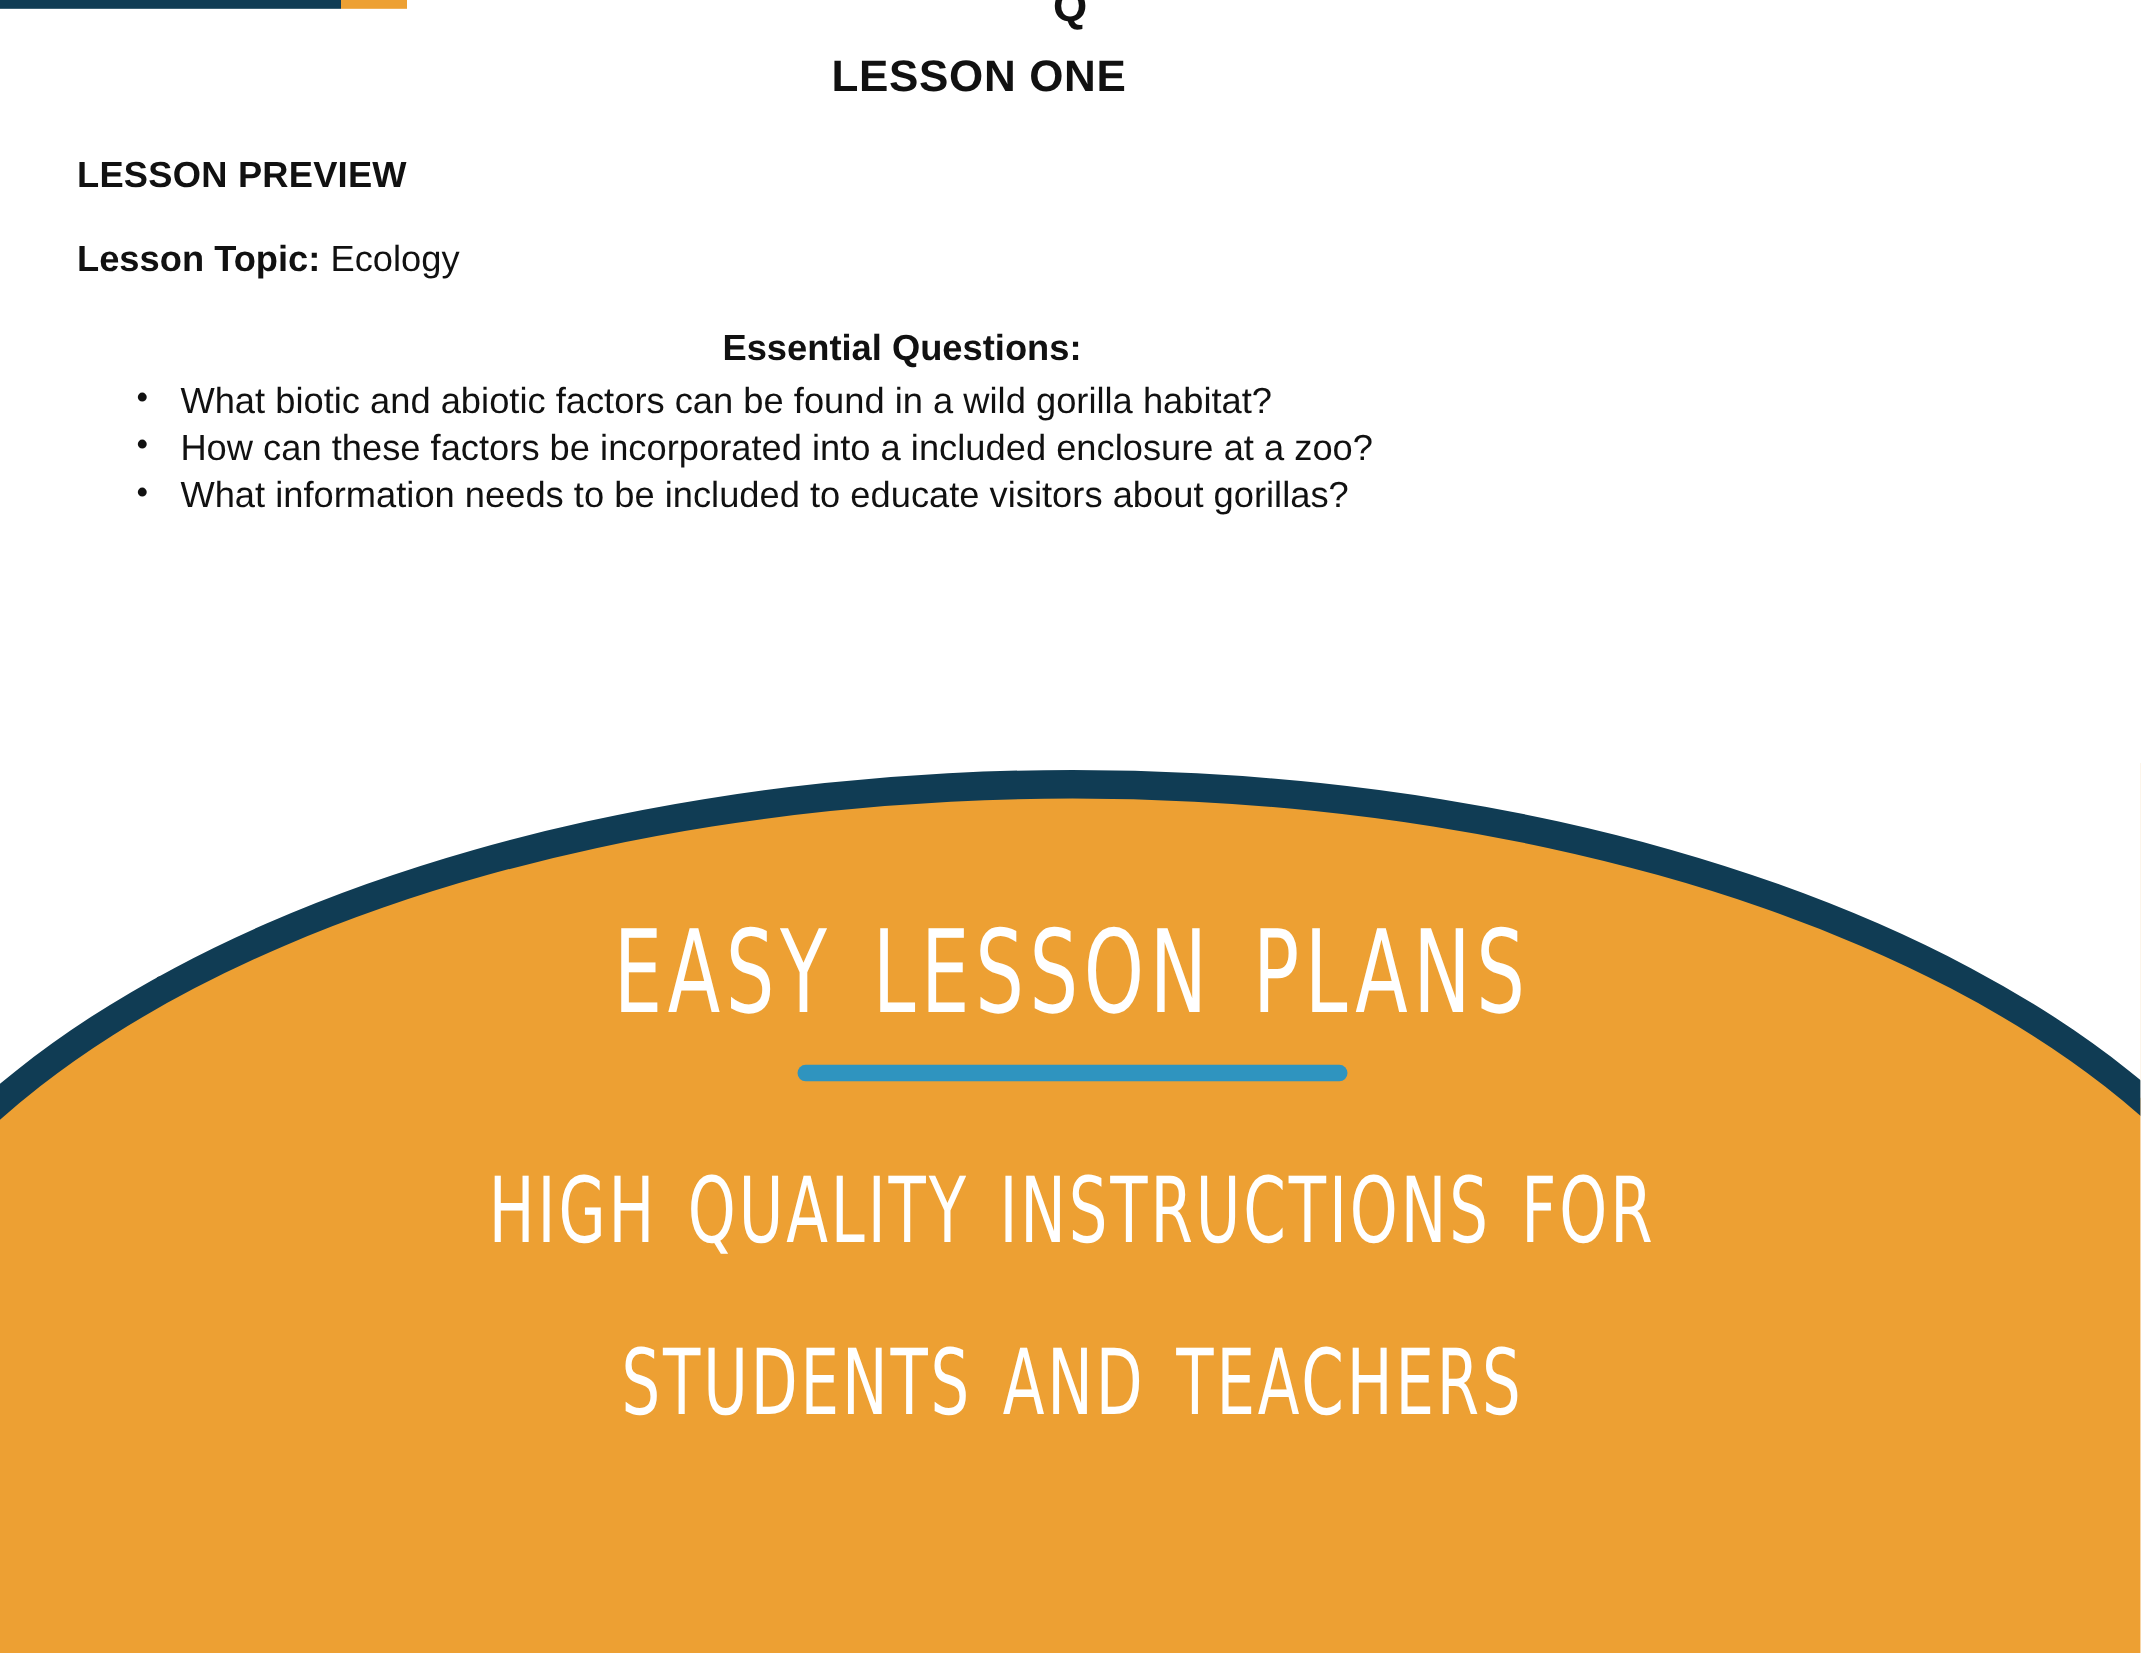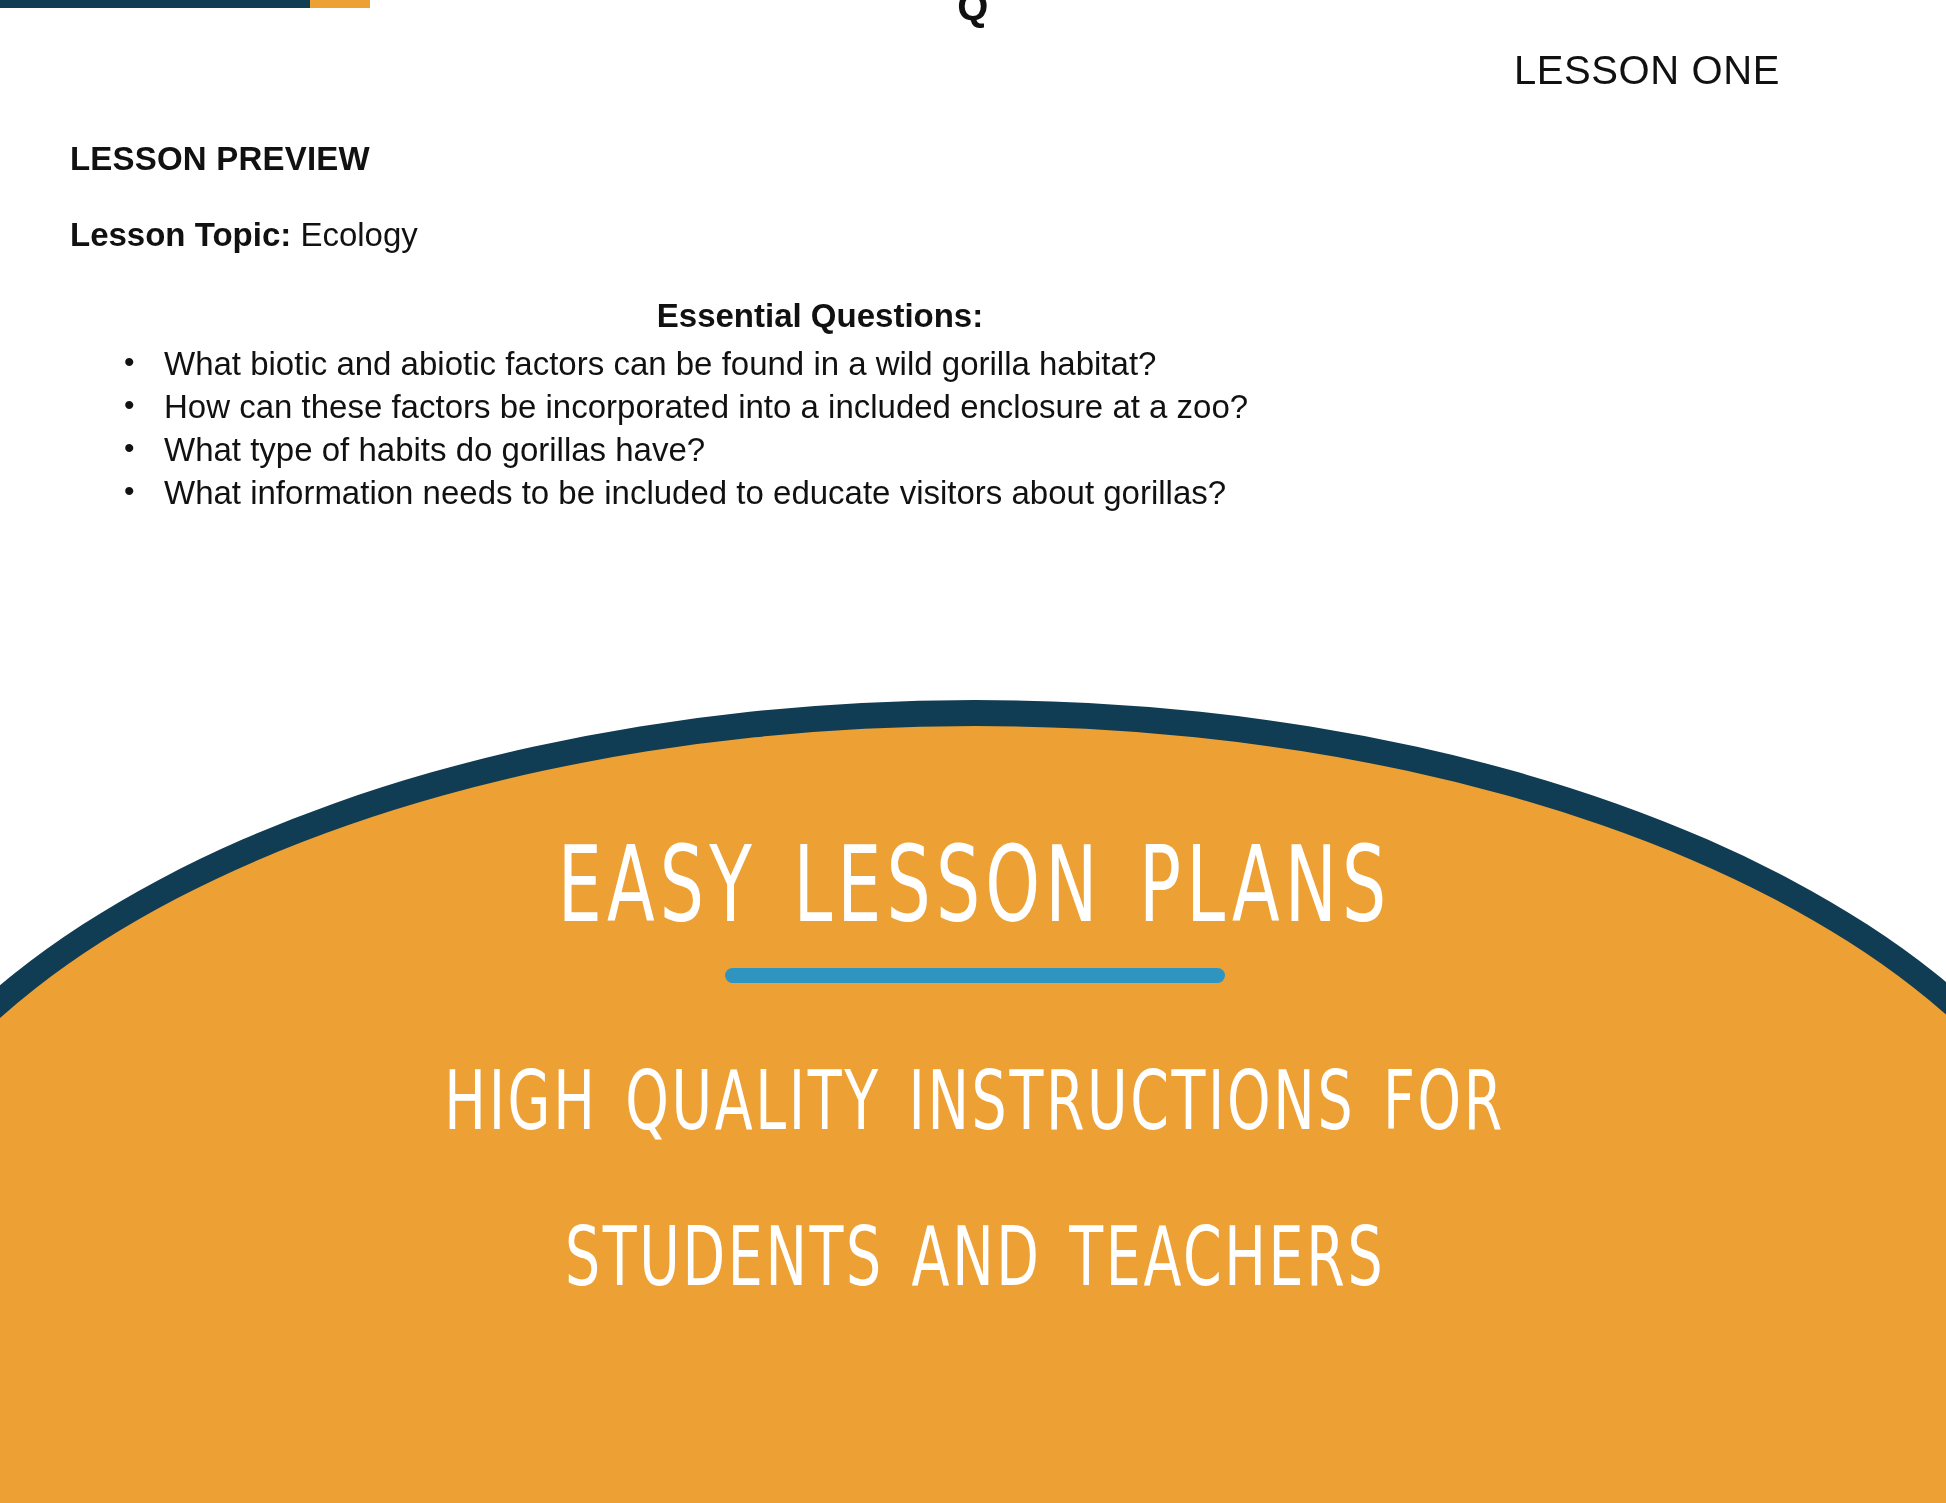--- a/index.html
+++ b/index.html
@@ -65,23 +65,23 @@
     width: 1946px;
     height: 1503px;
     color: #111111;
   }
 
   #lesson-title {
     position: absolute;
     top: 48px;
     left: 0;
     width: 1780px;
-    text-align: right;
+    text-align: center;
     font-size: 40px;
-    font-weight: 400;
+    font-weight: 700;
     letter-spacing: 0.6px;
   }
 
   #preview-block {
     position: absolute;
     top: 140px;
     left: 70px;
     width: 1500px;
   }
 
@@ -235,21 +235,20 @@
         <span class="val">Ecology</span>
       </div>
 
 
 
       <div class="q-head">Essential Questions:</div>
 
       <ul class="bullets">
         <li>What biotic and abiotic factors can be found in a wild gorilla habitat?</li>
         <li>How can these factors be incorporated into a included enclosure at a zoo?</li>
-        <li>What type of habits do gorillas have?</li>
         <li>What information needs to be included to educate visitors about gorillas?</li>
       </ul>
     </div>
 
     <div id="objectives-block">
       <div class="q-head">Objectives:</div>
       <ul class="bullets">
         <li>Students will res</li>
         <li>Student</li>
         <li>S</li>

